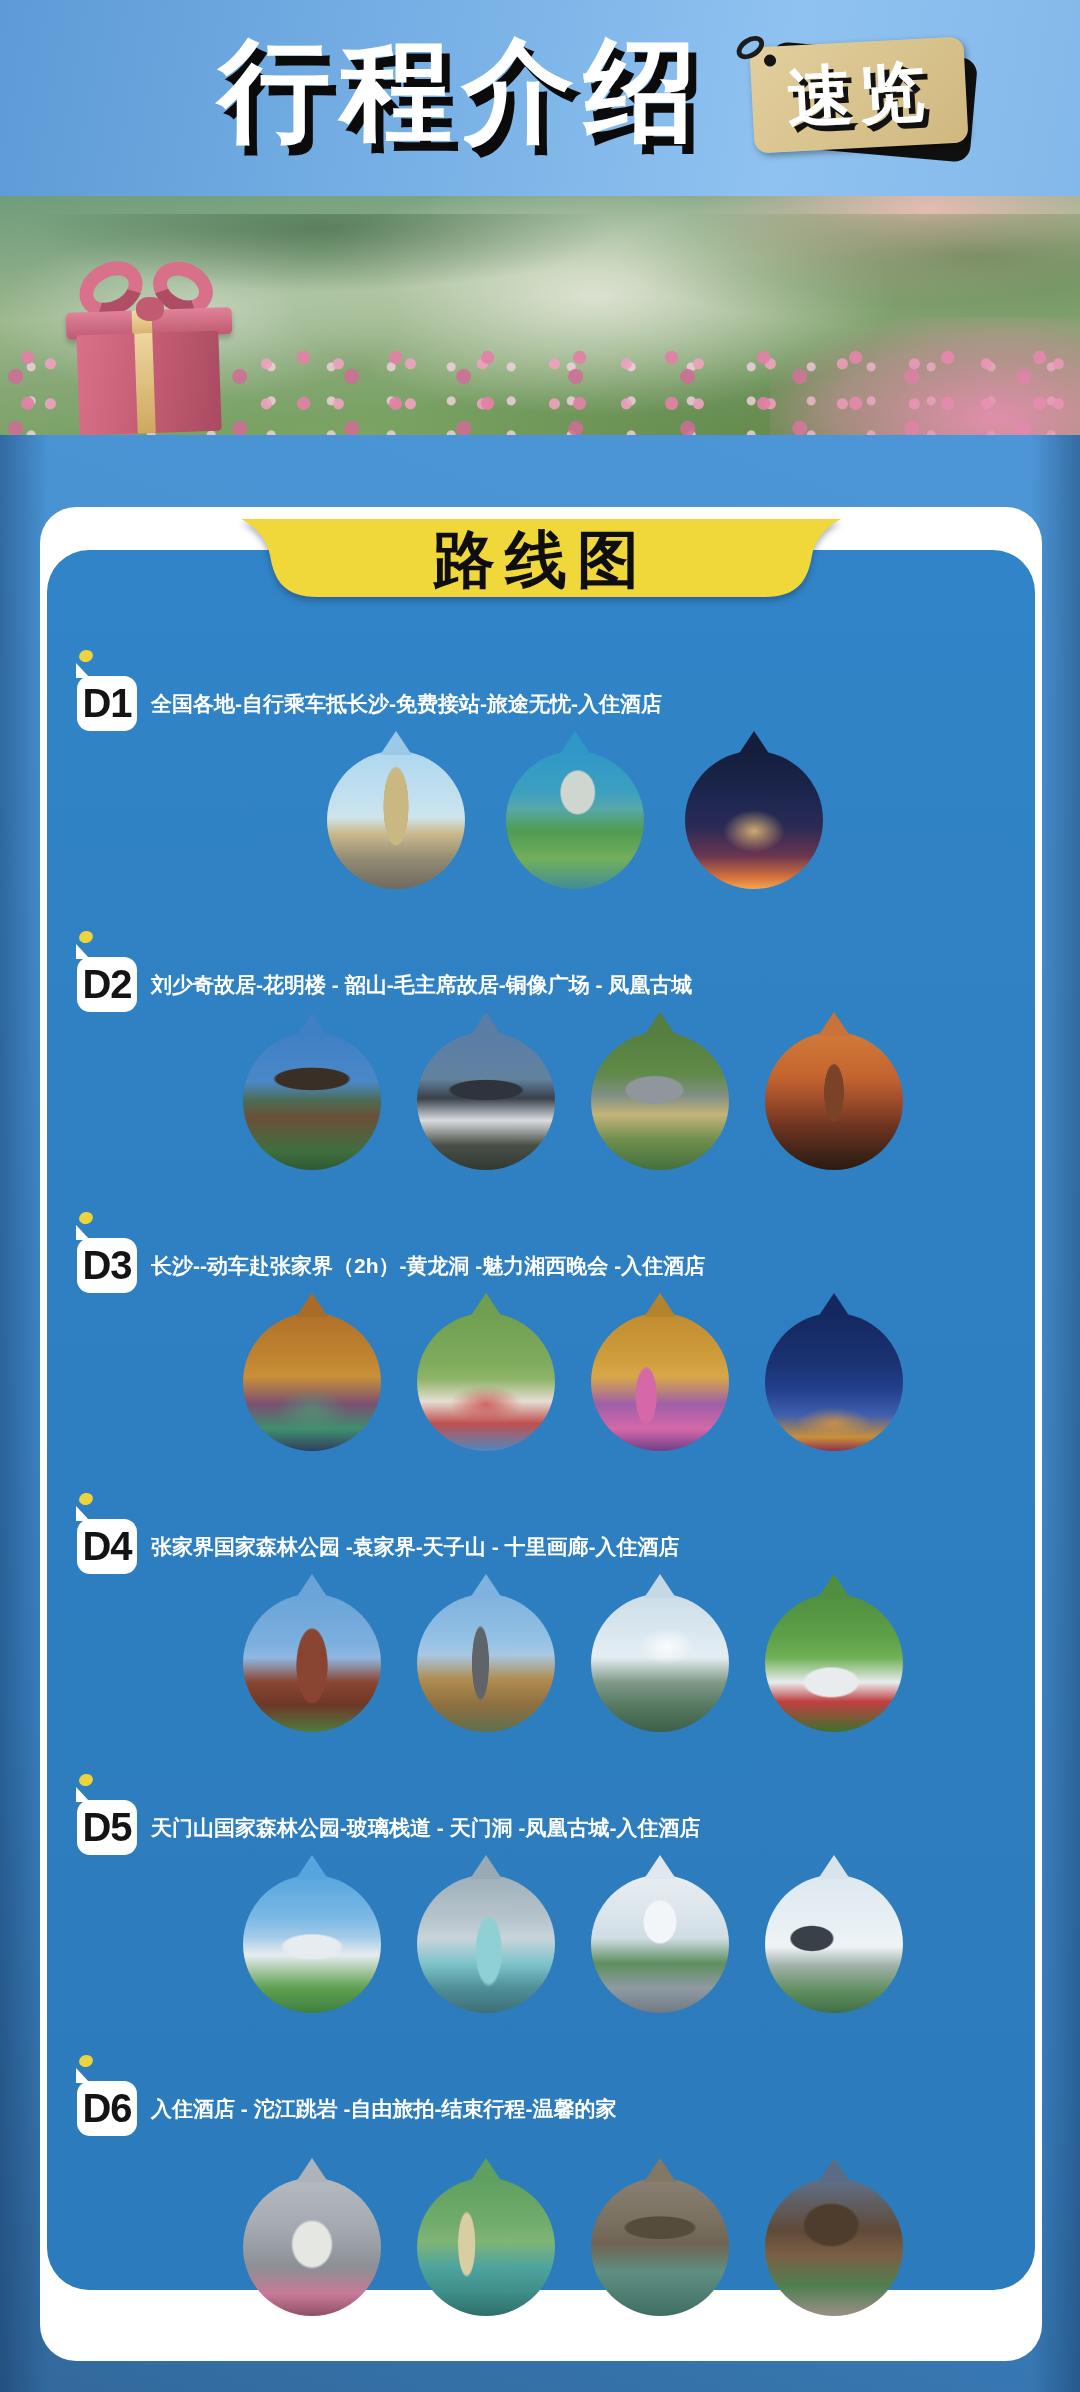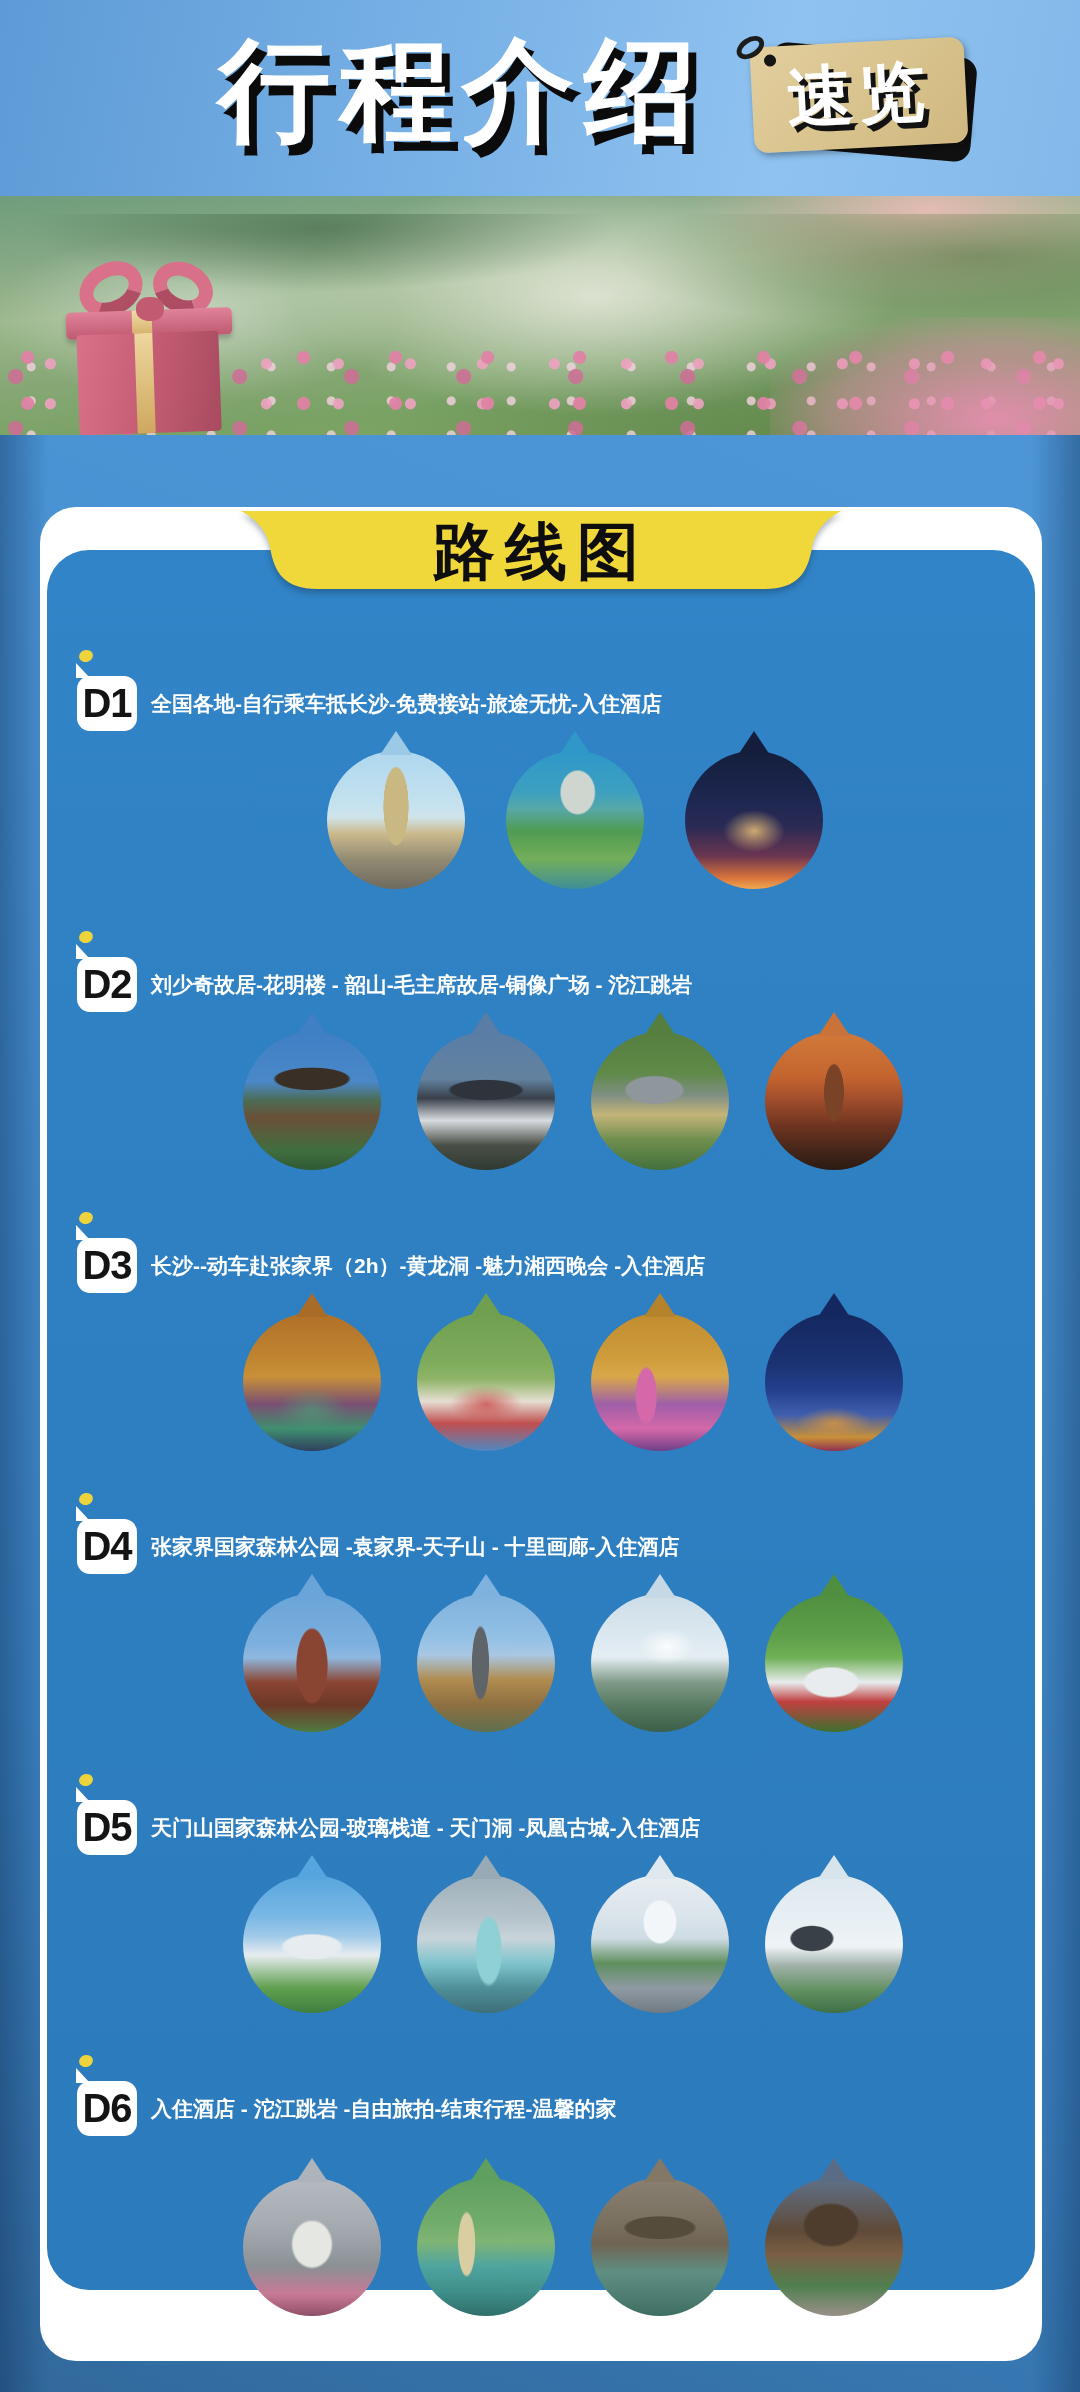--- a/index.html
+++ b/index.html
@@ -120,21 +120,21 @@
   
   .card{
     position:absolute; left:40px; top:507px; width:1002px; height:1854px;
     background:#ffffff; border-radius:36px;
   }
   .panel{
     position:absolute; left:7px; top:43px; width:988px; height:1740px;
     background:linear-gradient(180deg,#3184c7 0%,#2e80c2 40%,#2c7bbc 100%);
     border-radius:42px;
   }
-  .route-banner{ position:absolute; left:201px; top:4px; width:600px; height:86px; z-index:5; }
+  .route-banner{ position:absolute; left:201px; top:12px; width:600px; height:86px; z-index:5; }
   .route-banner svg{ display:block; filter:drop-shadow(0 4px 3px rgba(18,40,70,.35)); }
   .route-title{
     position:absolute; left:0; top:2px; width:600px; height:78px;
     text-align:center; line-height:78px;
     font-size:62px; font-weight:900; color:#0e0e0e; letter-spacing:10px;
   }
 
   
   .day-row{ position:absolute; left:0; width:988px; }
   .r1{ top:126px; } .r2{ top:407px; } .r3{ top:688px; }
@@ -297,21 +297,21 @@
           <div class="photo ph-a p00"></div>
           <div class="photo ph-b p01"></div>
           <div class="photo ph-c p02"></div>
         </div>
       </div>
 
       <div class="day-row r2">
         <div class="badge">
             <span>D2</span>
           </div>
-        <div class="dtext">刘少奇故居-花明楼 - 韶山-毛主席故居-铜像广场 - 沱江跳岩</div>
+        <div class="dtext">刘少奇故居-花明楼 - 韶山-毛主席故居-铜像广场 - 凤凰古城</div>
         <div class="photos photos-4">
           <div class="photo ph-a p10"></div>
           <div class="photo ph-b p11"></div>
           <div class="photo ph-c p12"></div>
           <div class="photo ph-d p13"></div>
         </div>
       </div>
 
       <div class="day-row r3">
         <div class="badge">

